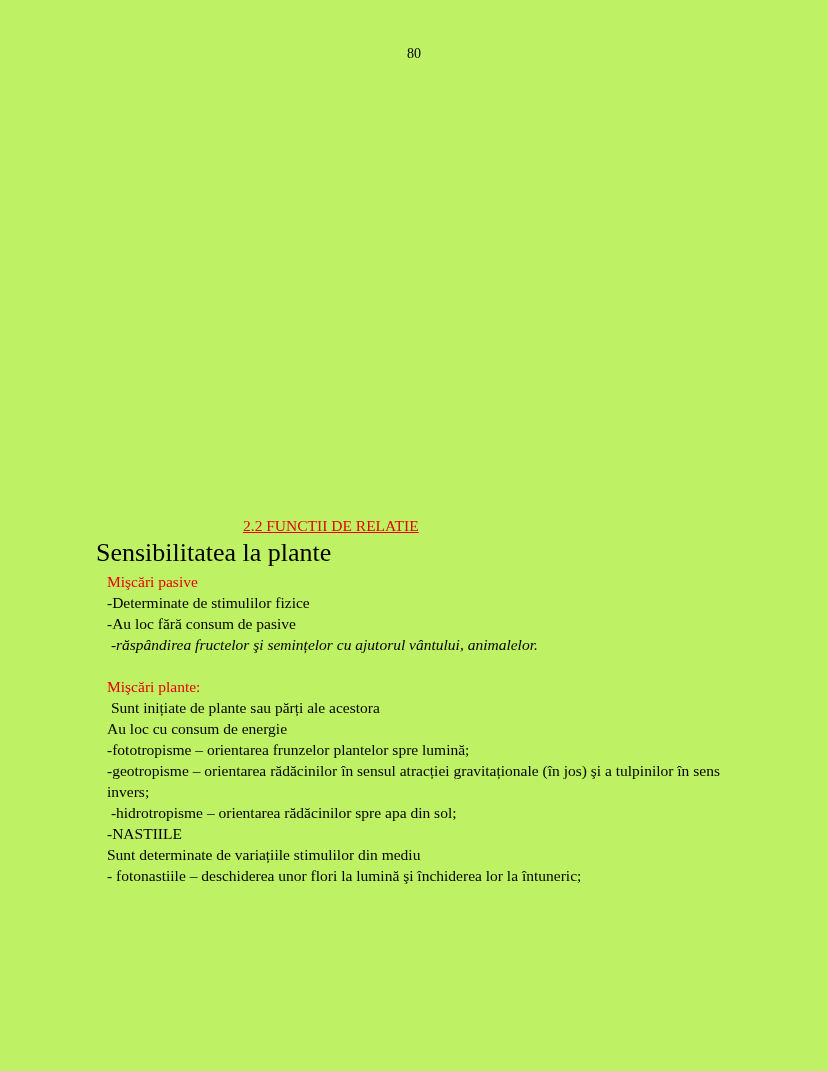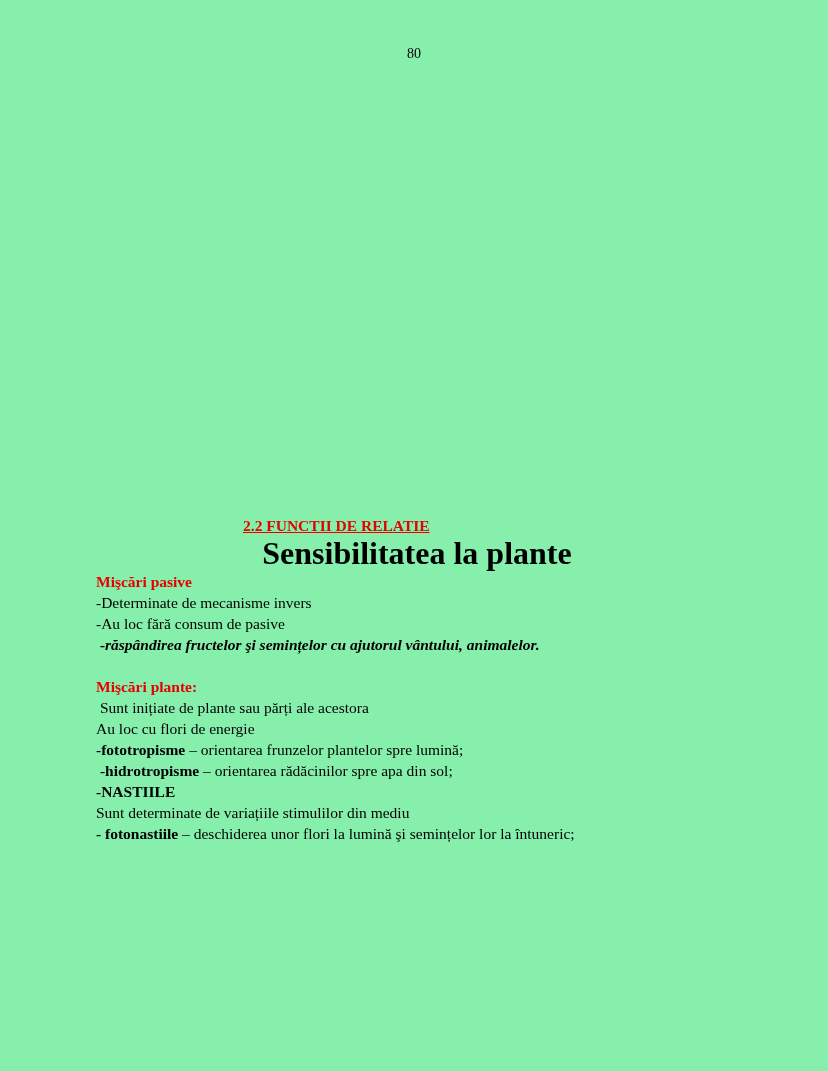--- a/index.html
+++ b/index.html
@@ -4,21 +4,21 @@
 <style>
   html, body {
     margin: 0;
     padding: 0;
     background: #ffffff;
   }
   .page {
     position: relative;
     width: 828px;
     height: 1071px;
-    background: #86efac;
+    background: #bef264;
     font-family: "Liberation Serif", serif;
     color: #000000;
     overflow: hidden;
   }
   .page-number {
     position: absolute;
     top: 46px;
     left: 0;
     width: 100%;
     text-align: center;
@@ -29,53 +29,55 @@
     position: absolute;
     top: 515px;
     left: 96px;
     width: 642px;
   }
   .ln {
     font-size: 15.5px;
     line-height: 21px;
     white-space: pre-wrap;
     min-height: 21px;
+    margin-left: 11px;
   }
   .ln.blank { height: 21px; }
   .ln.subheading {
     margin-left: 147px;
     font-weight: bold;
   }
   .ln.title {
-    font-size: 32px;
+    font-size: 26px;
     line-height: 30px;
     font-weight: bold;
-    text-align: center;
+    text-align: left;
     margin: 2px 0 3px 0;
   }
-  .b { font-weight: bold; }
+  .b { font-weight: normal; }
   .i { font-style: italic; }
   .u { text-decoration: underline; }
   .red { color: var(--accent-red, #e80000); }
 </style>
 </head>
 <body>
 
 <div class="page">
   <div class="page-number">80</div>
   <div class="content">
       <div class="ln subheading"><span class="b u red">2.2 FUNCTII DE RELATIE</span></div>
       <div class="ln title"><span class="b">Sensibilitatea la plante</span></div>
       <div class="ln"><span class="b red">Mişcări pasive</span></div>
-      <div class="ln"><span>-Determinate de mecanisme invers</span></div>
+      <div class="ln"><span>-Determinate de stimulilor fizice</span></div>
       <div class="ln"><span>-Au loc fără consum de pasive</span></div>
       <div class="ln"><span class="b i"> -răspândirea fructelor şi semințelor cu ajutorul vântului, animalelor.</span></div>
       <div class="ln blank"></div>
       <div class="ln"><span class="b red">Mişcări plante:</span></div>
       <div class="ln"><span> Sunt inițiate de plante sau părți ale acestora</span></div>
-      <div class="ln"><span>Au loc cu flori de energie</span></div>
+      <div class="ln"><span>Au loc cu consum de energie</span></div>
       <div class="ln"><span class="b">-fototropisme</span><span> – orientarea frunzelor plantelor spre lumină;</span></div>
+      <div class="ln"><span class="b">-geotropisme</span><span> – orientarea rădăcinilor în sensul atracției gravitaționale (în jos) şi a tulpinilor în sens invers;</span></div>
       <div class="ln"><span class="b"> -hidrotropisme</span><span> – orientarea rădăcinilor spre apa din sol;</span></div>
       <div class="ln"><span class="b">-NASTIILE</span></div>
       <div class="ln"><span>Sunt determinate de variațiile stimulilor din mediu</span></div>
-      <div class="ln"><span class="b">- fotonastiile</span><span> – deschiderea unor flori la lumină şi semințelor lor la întuneric;</span></div>
+      <div class="ln"><span class="b">- fotonastiile</span><span> – deschiderea unor flori la lumină şi închiderea lor la întuneric;</span></div>
     </div>
 </div>
 
 </body></html>

